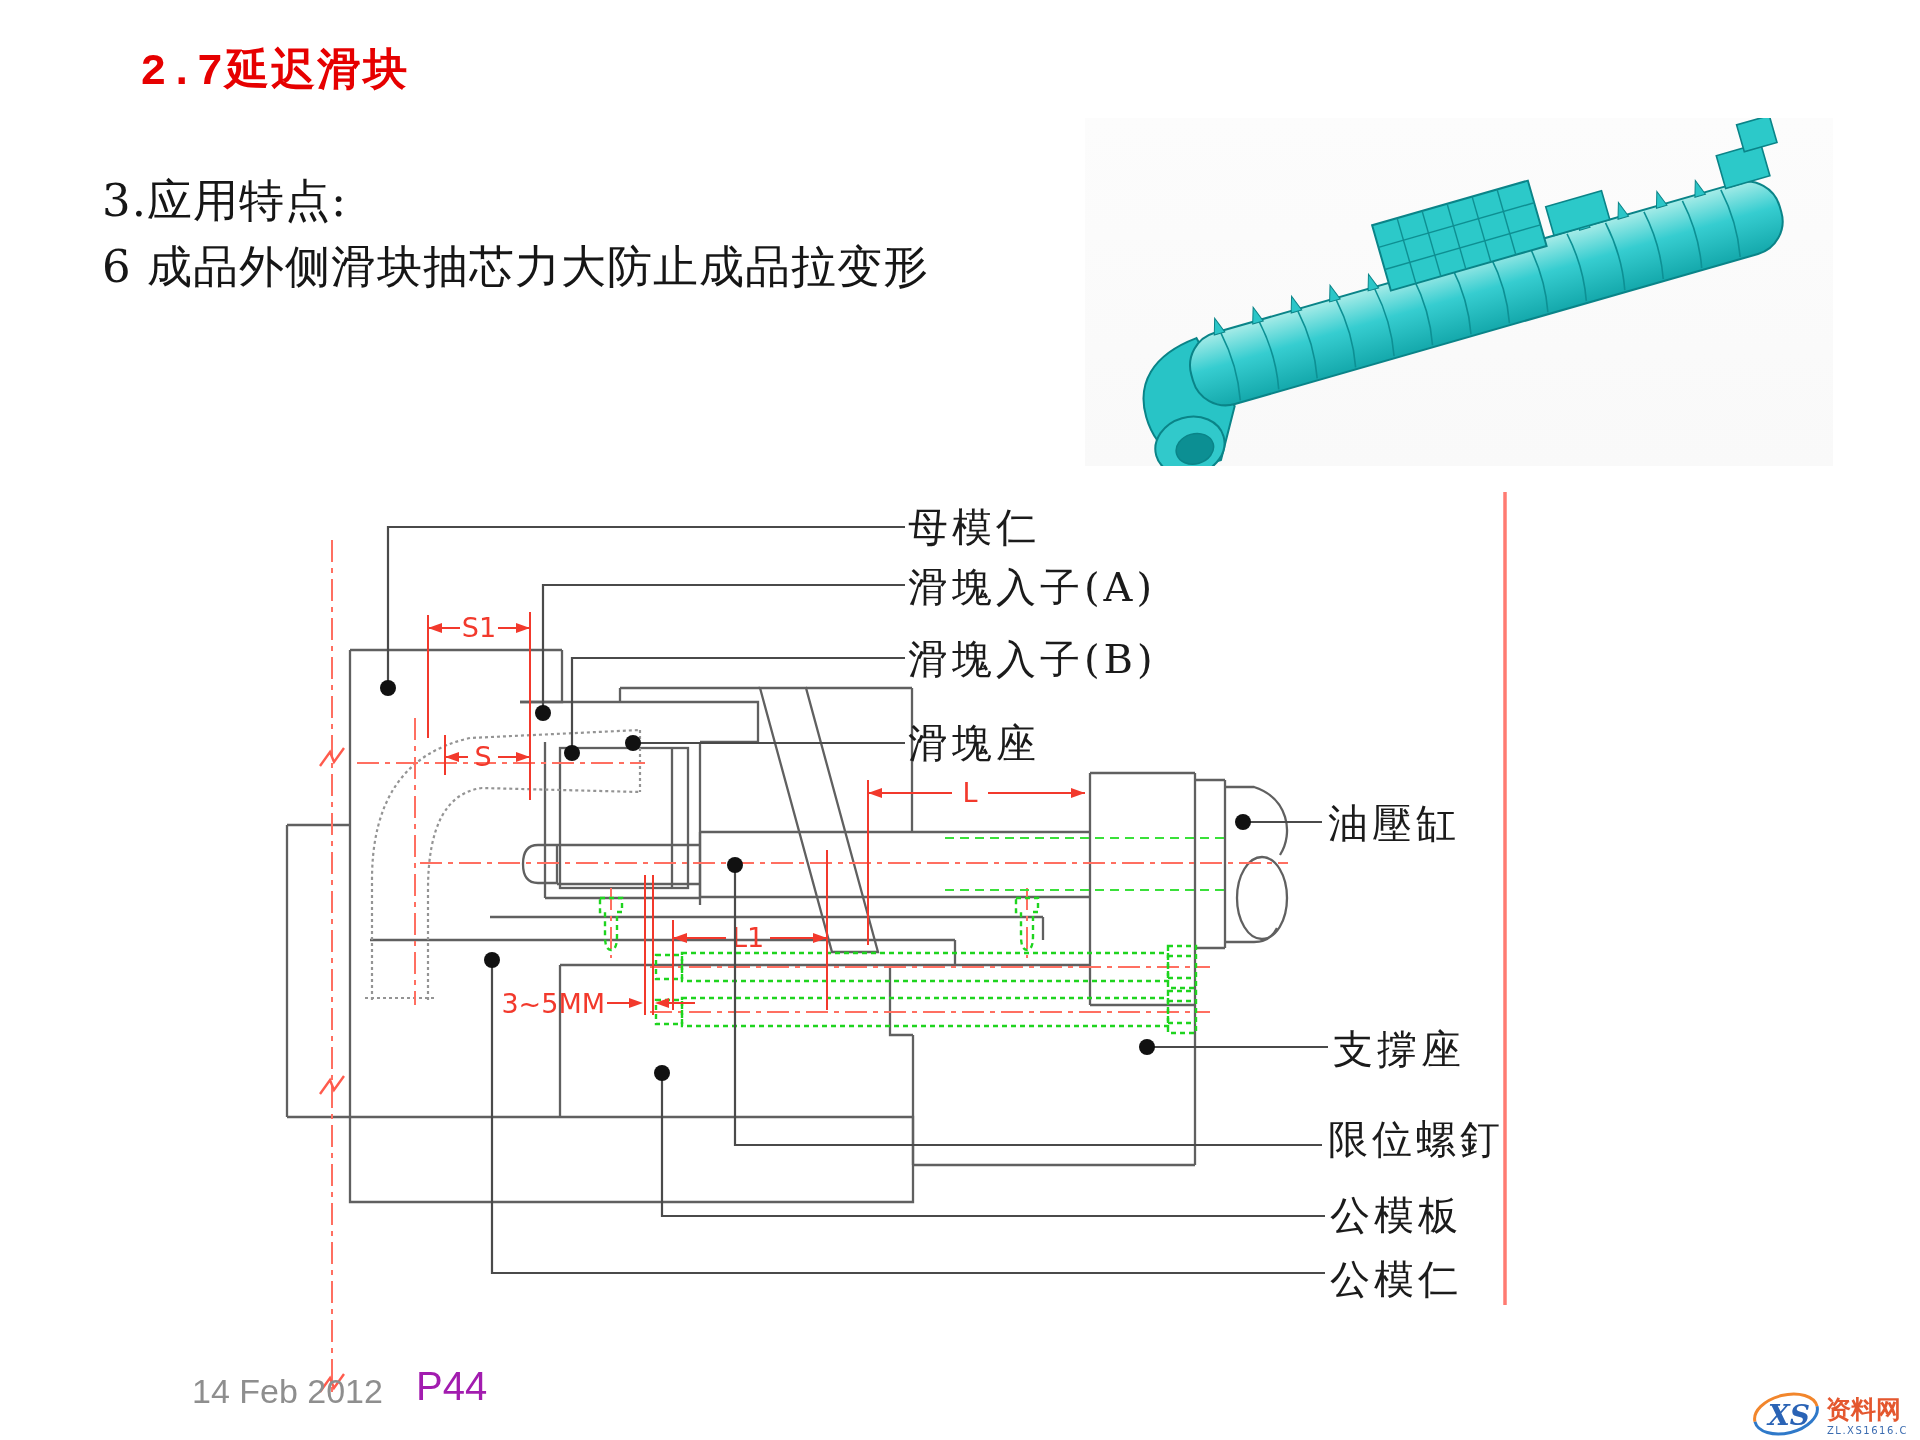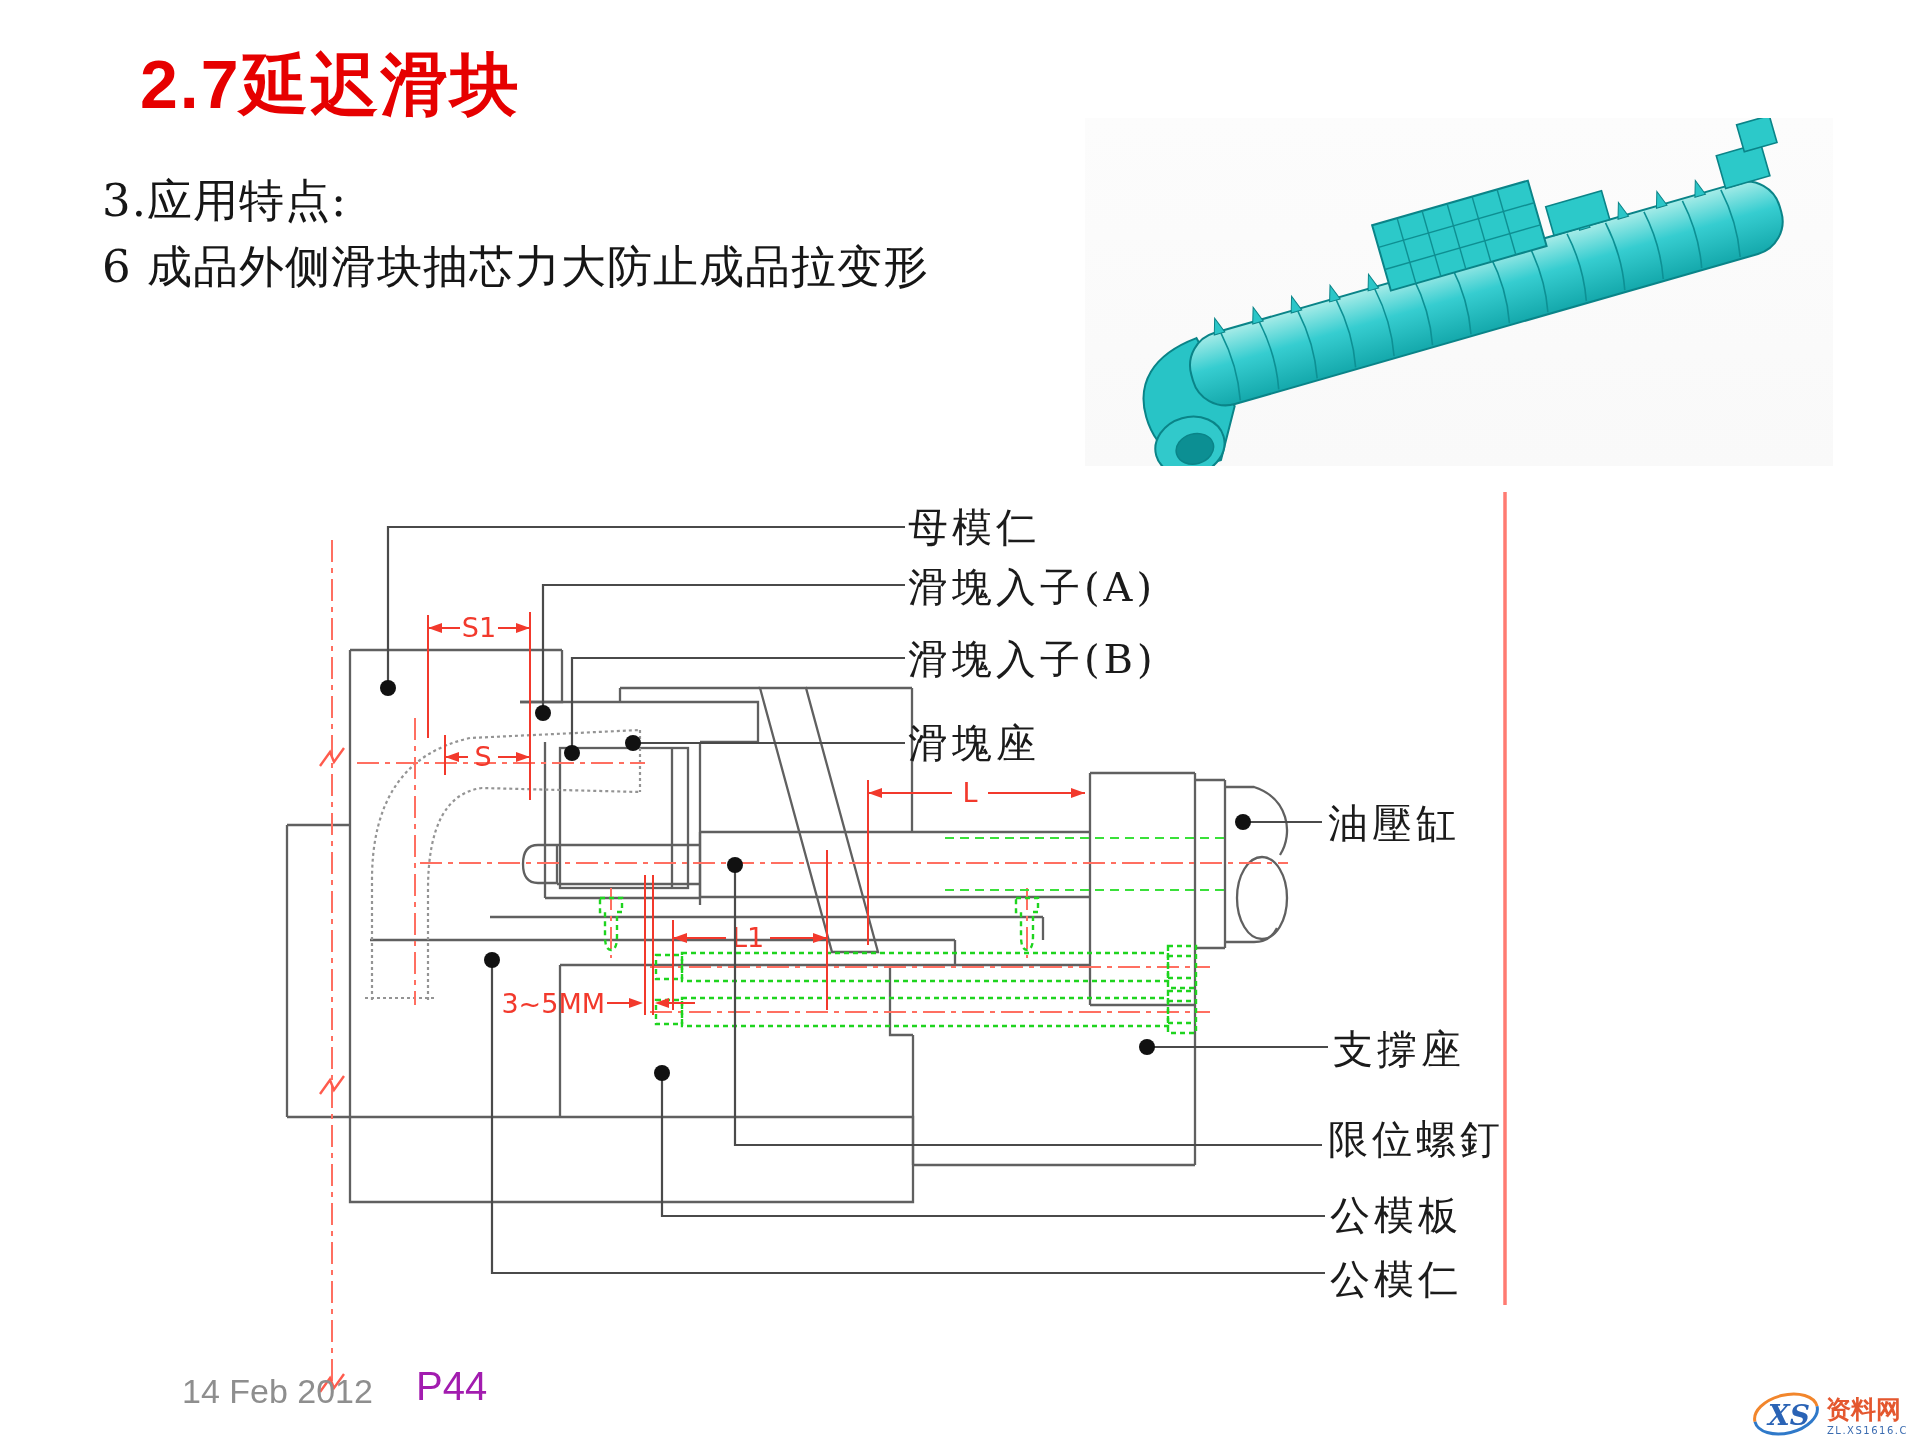--- a/index.html
+++ b/index.html
@@ -1,25 +1,25 @@
 <!DOCTYPE html>
 <html><head>
 <meta charset="utf-8">
 <style>
   html,body{margin:0;padding:0;background:#ffffff;}
   #page{position:relative;width:1920px;height:1440px;background:#ffffff;overflow:hidden;
         font-family:"Liberation Sans",sans-serif;}
-  .slide-title{position:absolute;left:140px;top:40px;font-family:Liberation Sans, sans-serif;
-        font-weight:bold;font-size:68px;color:#e60000;letter-spacing:2px;white-space:nowrap;}
+  .slide-title{position:absolute;left:140px;top:40px;font-family:Liberation Mono, monospace;
+        font-weight:bold;font-size:44px;color:#e60000;letter-spacing:2px;white-space:nowrap;}
   .body-text{position:absolute;left:102px;top:168px;font-family:"DejaVu Serif",serif;
         font-size:45px;color:#161616;line-height:66px;letter-spacing:1px;white-space:nowrap;}
   .product-img{position:absolute;left:1085px;top:118px;width:748px;height:348px;
         background:linear-gradient(180deg,#fcfcfc 0%,#f9f9f9 100%);}
   .diagram{position:absolute;left:0;top:0;width:1920px;height:1440px;}
-  .footer-date{position:absolute;left:182px;top:1372px;font-size:34px;color:#8e8e8e;}
+  .footer-date{position:absolute;left:192px;top:1372px;font-size:34px;color:#8e8e8e;}
   .footer-page{position:absolute;left:390px;top:1364px;font-size:40px;color:#a21caf;margin-left:26px;}
   .watermark{position:absolute;left:1748px;top:1384px;width:160px;height:54px;}
   svg text.cjk{font-family:"DejaVu Serif",serif;fill:#1b1b1b;font-size:40px;letter-spacing:4px;}
   svg text.dim{font-family:"DejaVu Sans",sans-serif;fill:#f2392c;font-size:27px;}
 </style>
 </head>
 <body>
 
 <div id="page">
 

